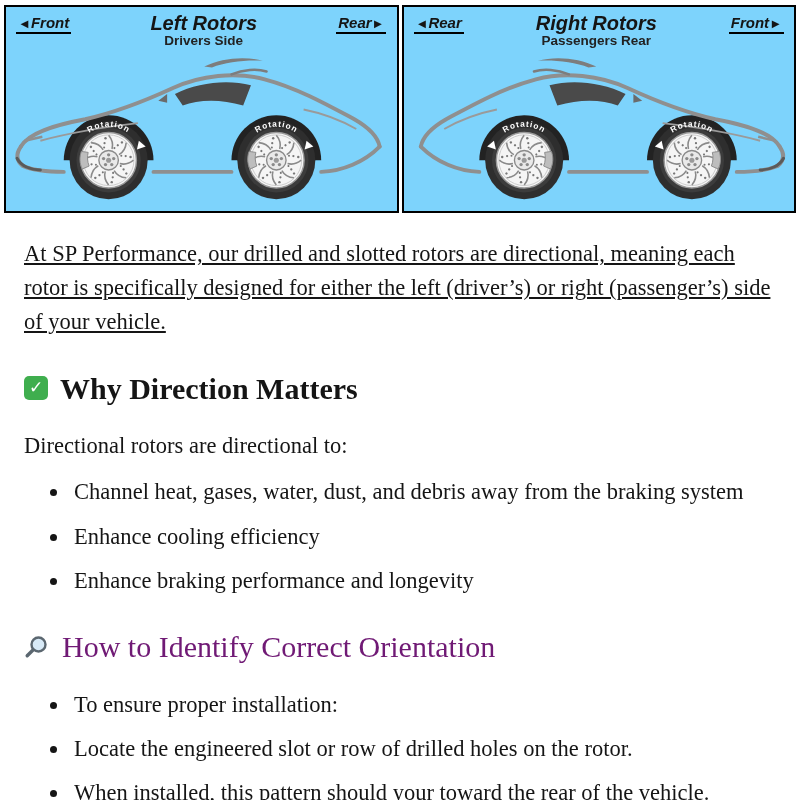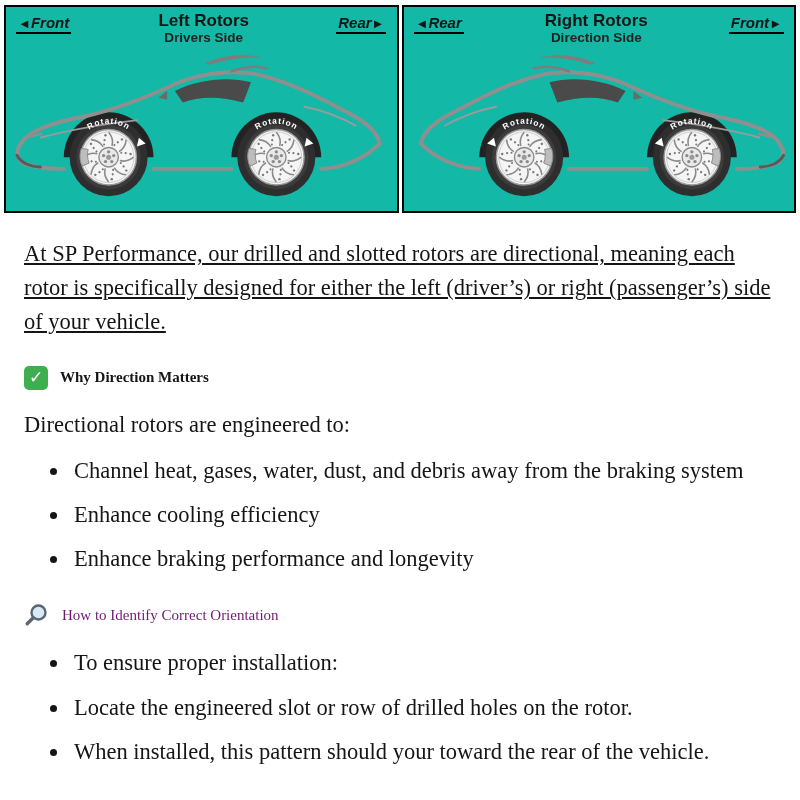--- a/index.html
+++ b/index.html
@@ -14,21 +14,21 @@
   .diagram {
     display: flex;
     gap: 3px;
     padding: 5px 4px 2px 4px;
     background: #fff;
   }
   .panel {
     flex: 1;
     border: 2px solid #000;
     height: 208px;
-    background: #14b8a6;
+    background: #7dd3fc;
     position: relative;
     overflow: hidden;
   }
   .panel-header {
     display: flex;
     justify-content: space-between;
     align-items: flex-start;
     padding: 5px 10px 0 10px;
     font-family: "Liberation Sans", sans-serif;
   }
@@ -43,22 +43,23 @@
   }
   .dir .arr { font-style: normal; font-size: 13px; }
   .panel-titles {
     text-align: center;
     line-height: 1.1;
     display: flex;
     flex-direction: column;
   }
   .panel-title {
     font-weight: bold;
-    font-size: 17px;
-    font-family: "Liberation Sans", sans-serif;
+    font-size: 20px;
+    font-family: "Liberation Sans", sans-serif;
+    font-style: italic;
   }
   .panel-subtitle {
     font-weight: bold;
     font-size: 13.5px;
     font-family: "Liberation Sans", sans-serif;
     color: #222;
   }
   .car-svg { display:block; width: 100%; height: 156px; margin-top: 2px; }
   .rot-text {
     font-family: "Liberation Sans", sans-serif;
@@ -72,21 +73,21 @@
   .content {
     padding: 12px 24px 26px 24px;
     font-size: 22.5px;
     line-height: 1.52;
   }
   .intro { margin: 10px 0 8px 0; text-decoration: underline; }
   .sec-heading {
     display: flex;
     align-items: center;
     gap: 12px;
-    font-size: 15px;
+    font-size: 30px;
     margin: 26px 0 18px 0;
   }
   .sec-heading.bold { font-weight: 700; }
   .sec-heading.regular { font-weight: 400; color: #701a75; }
   .lead { margin: 18px 0 12px 0; }
   ul.bullets {
     margin: 8px 0 24px 0;
     padding-left: 46px;
   }
   ul.bullets li {
@@ -187,21 +188,21 @@
       <text class="rot-text"><textPath href="#rotLR" startOffset="50%" text-anchor="middle">Rotation</textPath></text>
       <path d="M303,92 l7,6 -9,3 z" fill="#fff"></path>
     </svg>
   </div>
 
   <div class="panel">
     <div class="panel-header">
       <span class="dir"><span class="arr">◄</span><span>Rear</span></span>
       <span class="panel-titles">
         <span class="panel-title">Right Rotors</span>
-        <span class="panel-subtitle">Direction Side</span>
+        <span class="panel-subtitle">Passengers Rear</span>
       </span>
       <span class="dir"><span>Front</span><span class="arr">►</span></span>
     </div>
 
     <svg class="car-svg" viewBox="0 0 390 160">
       <use href="#carScene" transform="translate(390,0) scale(-1,1)"></use>
 
       <path id="rotRF" d="M260,95 A34.6,34.6 0 0 1 320,95" fill="none"></path>
       <text class="rot-text"><textPath href="#rotRF" startOffset="50%" text-anchor="middle">Rotation</textPath></text>
       <path d="M259,92 l-7,6 9,3 z" fill="#fff"></path>
@@ -215,21 +216,21 @@
 
 <div class="content">
 
   <p class="intro">At SP Performance, our drilled and slotted rotors are directional, meaning each rotor is specifically designed for either the left (driver’s) or right (passenger’s) side of your vehicle.</p>
 
   <div class="sec-heading bold">
     <span class="check-icon"></span>
     <span>Why Direction Matters</span>
   </div>
 
-  <p class="lead">Directional rotors are engineered to:</p>
+  <p class="lead">Directional rotors are directional to:</p>
 
   <ul class="bullets">
     <li>Channel heat, gases, water, dust, and debris away from the braking system</li>
     <li>Enhance cooling efficiency</li>
     <li>Enhance braking performance and longevity</li>
   </ul>
 
   <div class="sec-heading regular">
     <span class="mag-icon">
       <svg width="26" height="26" viewBox="0 0 26 26">

